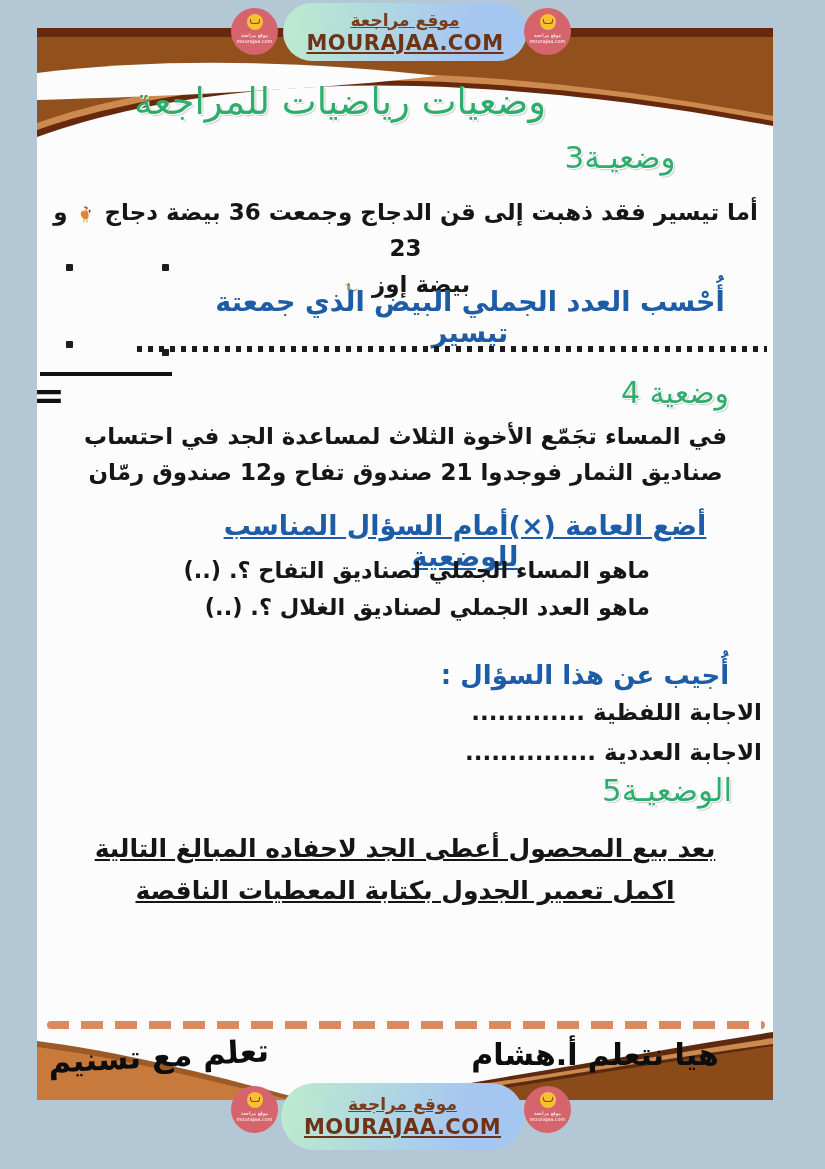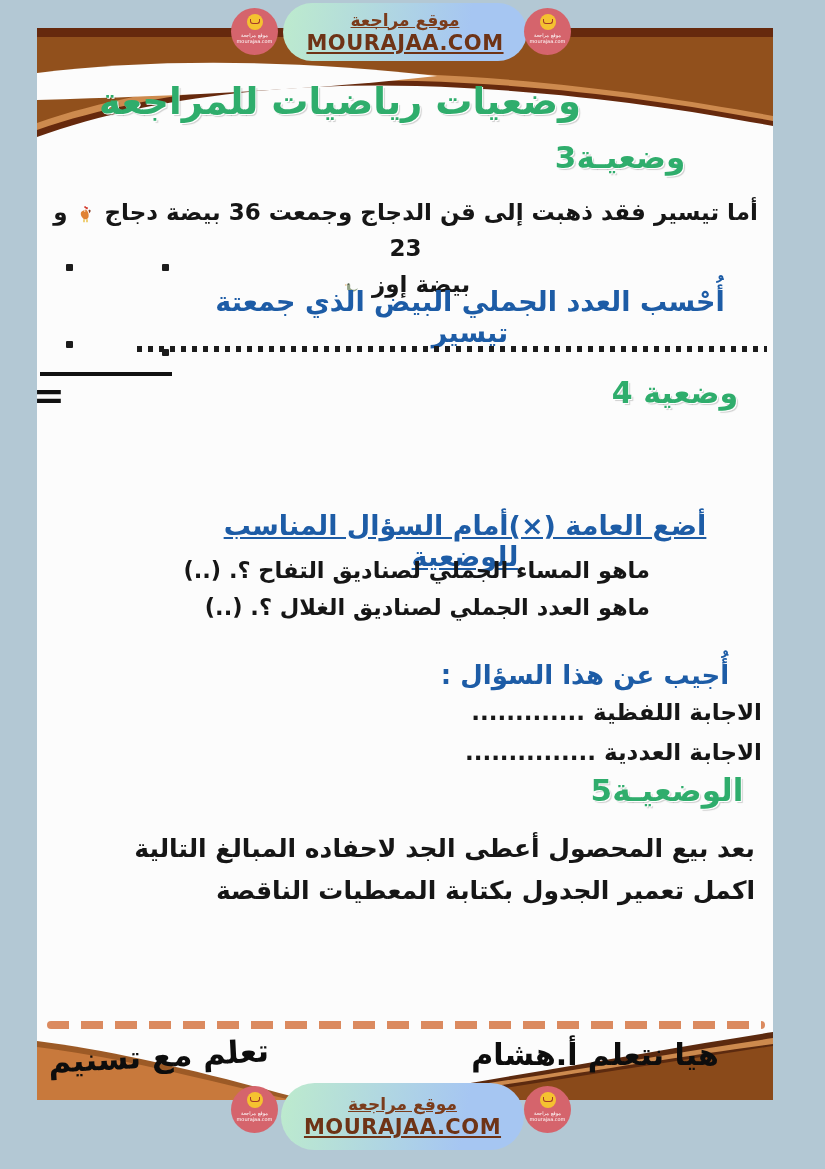--- a/index.html
+++ b/index.html
@@ -25,37 +25,37 @@
   
   .badge{position:absolute;width:47px;height:47px;border-radius:50%;background:#d5646c;z-index:7;
          display:flex;flex-direction:column;align-items:center;}
   .badge .yellow{width:16px;height:16px;border-radius:50%;background:#f5c230;margin-top:6px;}
   .badge .yellow::after{content:"";display:block;width:8px;height:4px;margin:5px auto 0;
          border:1px solid #a23a2a;border-top:none;border-radius:0 0 3px 3px;}
   .badge .t1{font-size:5px;line-height:6px;color:#ffffff;direction:rtl;margin-top:2px;}
   .badge .t2{font-size:5px;line-height:6px;color:#ffffff;}
 
   
-  .green{color:#2fad6c;font-weight:bold;direction:rtl;text-align:center;
+  .green{color:#2fad6c;font-weight:normal;direction:rtl;text-align:center;
          text-shadow:1px 1px 0 #ffffff,2px 2px 1px rgba(0,0,0,.18);}
   .blue{color:#1d5ca6;font-weight:bold;direction:rtl;text-align:center;margin-top:12px;}
   .btext{color:#161616;font-weight:bold;direction:rtl;}
 
   .title{left:80px;top:80px;width:520px;font-size:37px;z-index:3;}
   .h3{left:520px;top:139px;width:200px;font-size:31px;}
   .p3{left:48px;top:194px;width:715px;font-size:23px;line-height:36px;text-align:center;}
   .task3{left:180px;top:274px;width:580px;font-size:27px;}
   .h4{left:585px;top:375px;width:180px;font-size:30px;}
   .p4{left:48px;top:418px;width:715px;font-size:23px;line-height:36px;text-align:center;}
   .task4{left:170px;top:498px;width:590px;font-size:27px;text-decoration:underline;}
   .questions{left:85px;top:552px;width:565px;font-size:22.5px;line-height:37px;text-align:right;}
   .prompt{left:410px;top:648px;width:350px;font-size:26px;}
   .answers{left:390px;top:692px;width:372px;font-size:23px;line-height:40px;text-align:right;}
   .h5{left:572px;top:772px;width:190px;font-size:31px;}
-  .p5{left:55px;top:828px;width:700px;font-size:25px;line-height:42px;}
+  .p5{left:55px;top:828px;width:700px;font-size:25px;line-height:42px;text-align:center;text-decoration:underline;}
 
   
   .sq{position:absolute;width:7px;height:7px;background:#1c1c1c;border-radius:1px;z-index:3;}
   .dotline{position:absolute;left:137px;top:346px;width:630px;height:6px;z-index:3;
            background:repeating-linear-gradient(90deg,#1c1c1c 0 5px,transparent 5px 11px);}
   .opline{position:absolute;left:40px;top:372px;width:132px;height:4px;background:#111;z-index:3;}
   .equals{position:absolute;left:33px;top:373px;font-size:38px;font-weight:bold;color:#111;z-index:3;}
 
   
   .dashes{position:absolute;left:47px;top:1021px;width:718px;height:8px;z-index:3;border-radius:4px;
@@ -133,20 +133,24 @@
   <div class="sq" style="left:66px;top:264px;"></div>
   <div class="sq" style="left:162px;top:264px;"></div>
   <div class="sq" style="left:66px;top:341px;"></div>
   <div class="sq" style="left:162px;top:349px;"></div>
   <div class="opline"></div>
   <div class="equals">=</div>
   <div class="dotline"></div>
 
   <div class="abs green h4">وضعية 4</div>
 
+  <div class="abs btext p4">
+    <span>في المساء تجَمّع الأخوة الثلاث لمساعدة الجد في احتساب</span><br>
+    <span>صناديق الثمار فوجدوا 21 صندوق تفاح و12 صندوق رمّان</span>
+  </div>
 
   <div class="abs blue task4">أضع العامة (×)أمام السؤال المناسب للوضعية</div>
 
   <div class="abs btext questions">
     <div>
       <span>ماهو المساء الجملي لصناديق التفاح ؟.</span>
       <span>(..)</span>
     </div>
     <div>
       <span>ماهو العدد الجملي لصناديق الغلال ؟.</span>

